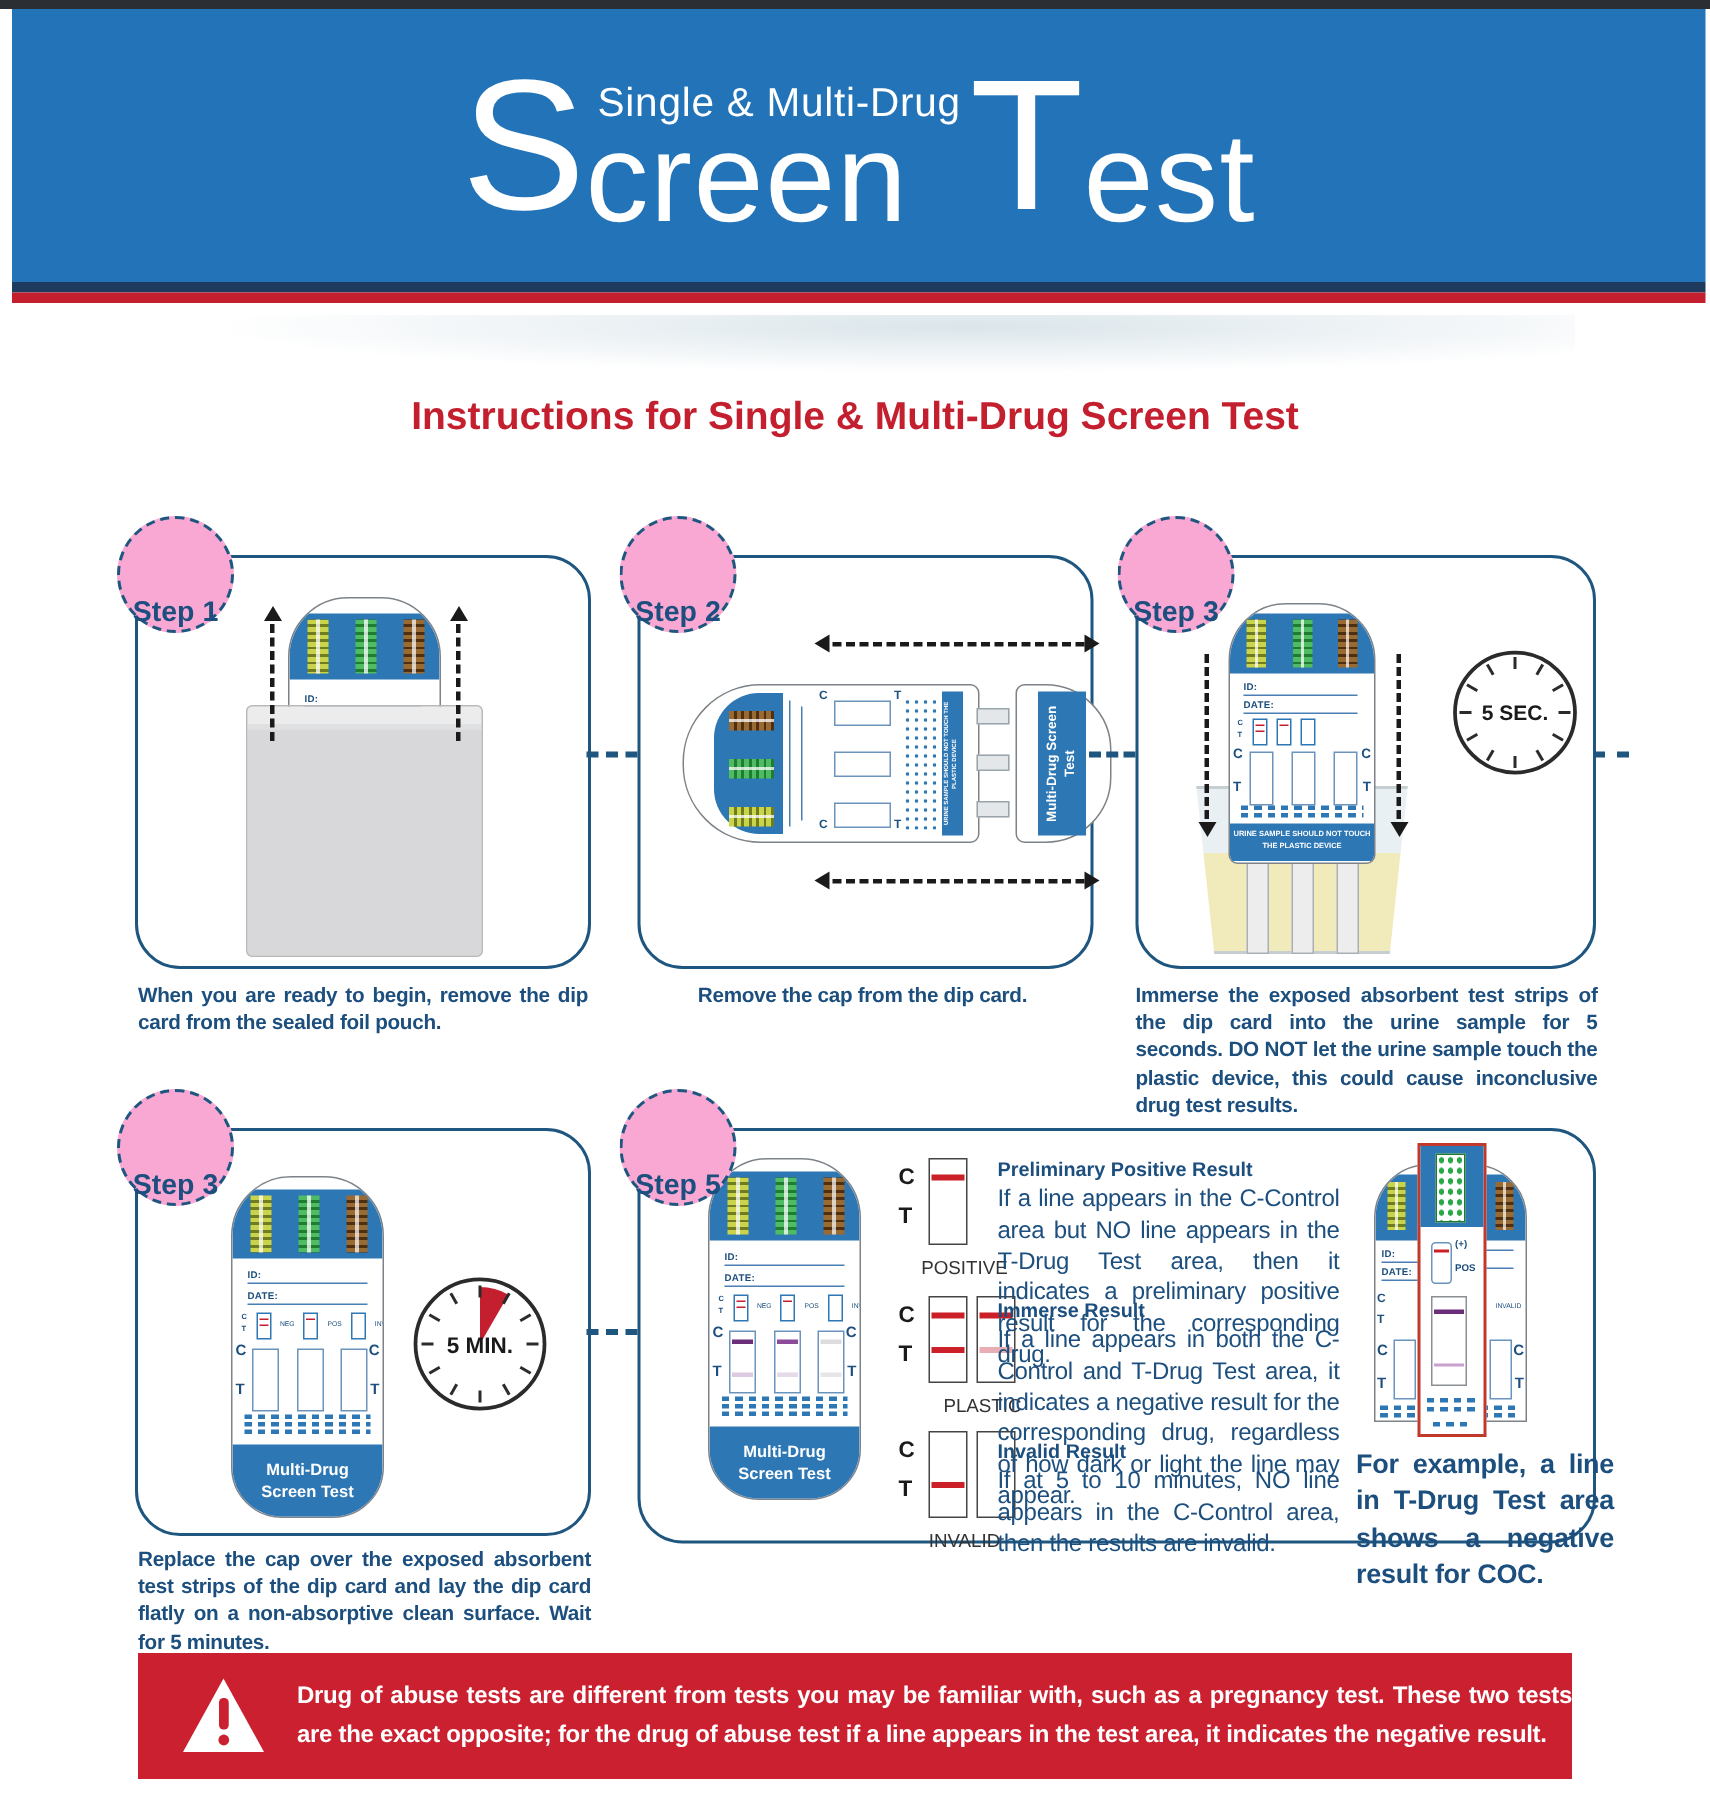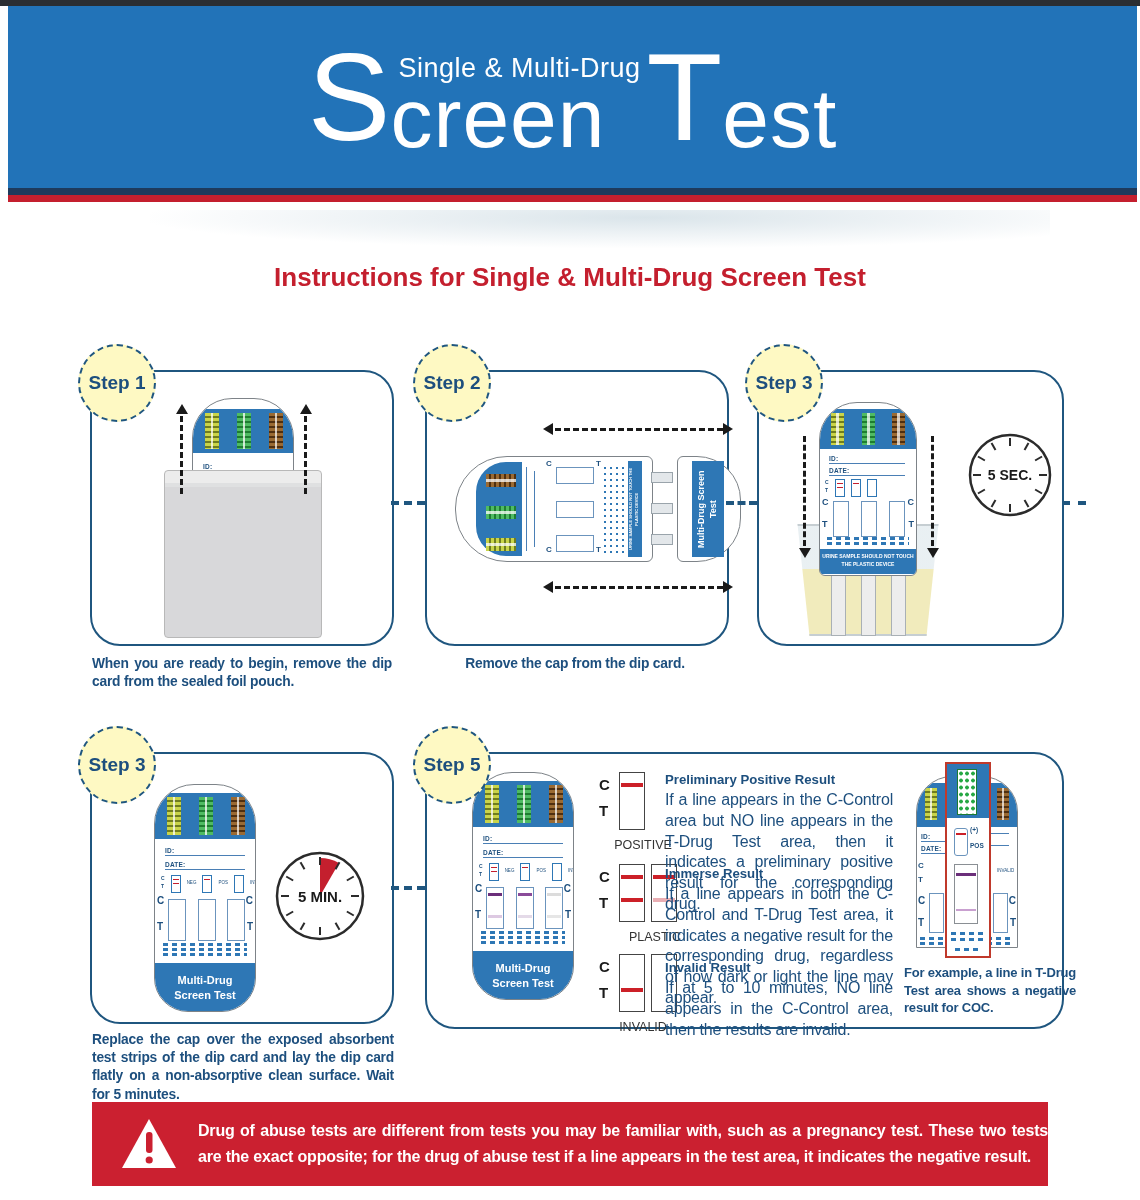--- a/index.html
+++ b/index.html
@@ -21,21 +21,21 @@
   .stripe-red{position:absolute;left:8px;right:3px;top:195px;height:7px;background:#c41f2e}
   .shade{position:absolute;left:150px;top:210px;width:900px;height:38px;
          background:radial-gradient(ellipse at 55% 20%,rgba(188,207,217,.55),rgba(255,255,255,0) 72%)}
 
   .doc-title{position:absolute;left:0;right:0;top:262px;text-align:center;color:#c41f2e;
              font-size:26px;font-weight:bold}
 
   
   .stepbox{position:absolute;border:2.5px solid #1f567f;border-radius:30px;background:#fff}
   .stepcircle{position:absolute;width:74px;height:74px;border:2.5px dashed #1f567f;border-radius:50%;
-              background:#fef9c3;display:flex;align-items:center;justify-content:center;
+              background:#f9a8d4;display:flex;align-items:flex-end;justify-content:center;
               font-weight:bold;color:#1d4f7e;font-size:19px;z-index:6}
   .connector{position:absolute;height:0;border-top:4px dashed #1f567f}
   .caption{position:absolute;color:#1d4f7e;font-size:13.8px;font-weight:bold;line-height:1.32;
            text-align:justify;letter-spacing:-.2px}
 
   
   .card{position:absolute;background:#fff;border:1.5px solid #7d8388}
   .vcard{border-radius:40px 40px 34px 34px;overflow:hidden}
   .cband{position:absolute;left:0;right:0;background:#2e77b5}
   .strip{position:absolute;width:14px;
@@ -92,21 +92,21 @@
   .readnote{position:absolute;left:425px;top:1033px;width:635px;text-align:center;
             font-size:15px;font-weight:bold}
   .readnote .n{color:#1d4f7e}
   .readnote .w{color:#c41f2e}
 
   .warn{position:absolute;left:92px;top:1102px;width:956px;height:84px;background:#cb2030;
         display:flex;align-items:center}
   .warn .wtext{color:#fff;font-weight:bold;font-size:16px;line-height:1.6;width:852px;
                text-align:justify;letter-spacing:-.2px}
 
-  .exnote{position:absolute;color:#1d4f7e;font-weight:bold;font-size:13px;line-height:1.35;
+  .exnote{position:absolute;color:#1d4f7e;font-weight:bold;font-size:18px;line-height:1.35;
           text-align:justify;letter-spacing:-.2px}
   .vtxt{writing-mode:vertical-rl;transform:rotate(180deg);color:#fff;font-weight:bold}
 </style>
 </head>
 <body>
 
 <div class="page">
   <div class="edge-top"></div>
 
   <div class="header">
@@ -267,20 +267,23 @@
   <div class="stepcircle" style="left:745px;top:344px">
       <span>Step 3</span>
     </div>
 
   <div class="connector" style="left:391px;top:501px;width:34px"></div>
   <div class="connector" style="left:726px;top:501px;width:31px"></div>
   <div class="connector" style="left:1062px;top:501px;width:24px"></div>
 
   <div class="caption" style="left:92px;top:655px;width:300px"><span>When you are ready to begin, remove the dip card from the sealed foil pouch.</span></div>
   <div class="caption" style="left:425px;top:655px;width:300px;text-align:center"><span>Remove the cap from the dip card.</span></div>
+  <div class="caption" style="left:757px;top:655px;width:308px">
+    <span>Immerse the exposed absorbent test strips of the dip card into the urine sample for </span><span style="font-weight:bold">5 seconds</span><span>. DO NOT let the urine sample touch the plastic device, this could cause inconclusive drug test results.</span>
+  </div>
 
   <div class="stepbox" id="b4" style="left:90px;top:752px;width:300px;height:268px">
     <div class="card vcard" style="left:62px;top:30px;width:100px;height:226px">
       <div class="cband" style="top:8px;height:46px">
         <div class="strip" style="left:12px;top:4px;height:38px"></div>
         <div class="strip g" style="left:44px;top:4px;height:38px"></div>
         <div class="strip b" style="left:76px;top:4px;height:38px"></div>
       </div>
       <div class="idrow" style="left:10px;top:62px;width:80px"><span>ID:</span></div>
       <div class="idrow" style="left:10px;top:76px;width:80px"><span>DATE:</span></div>

